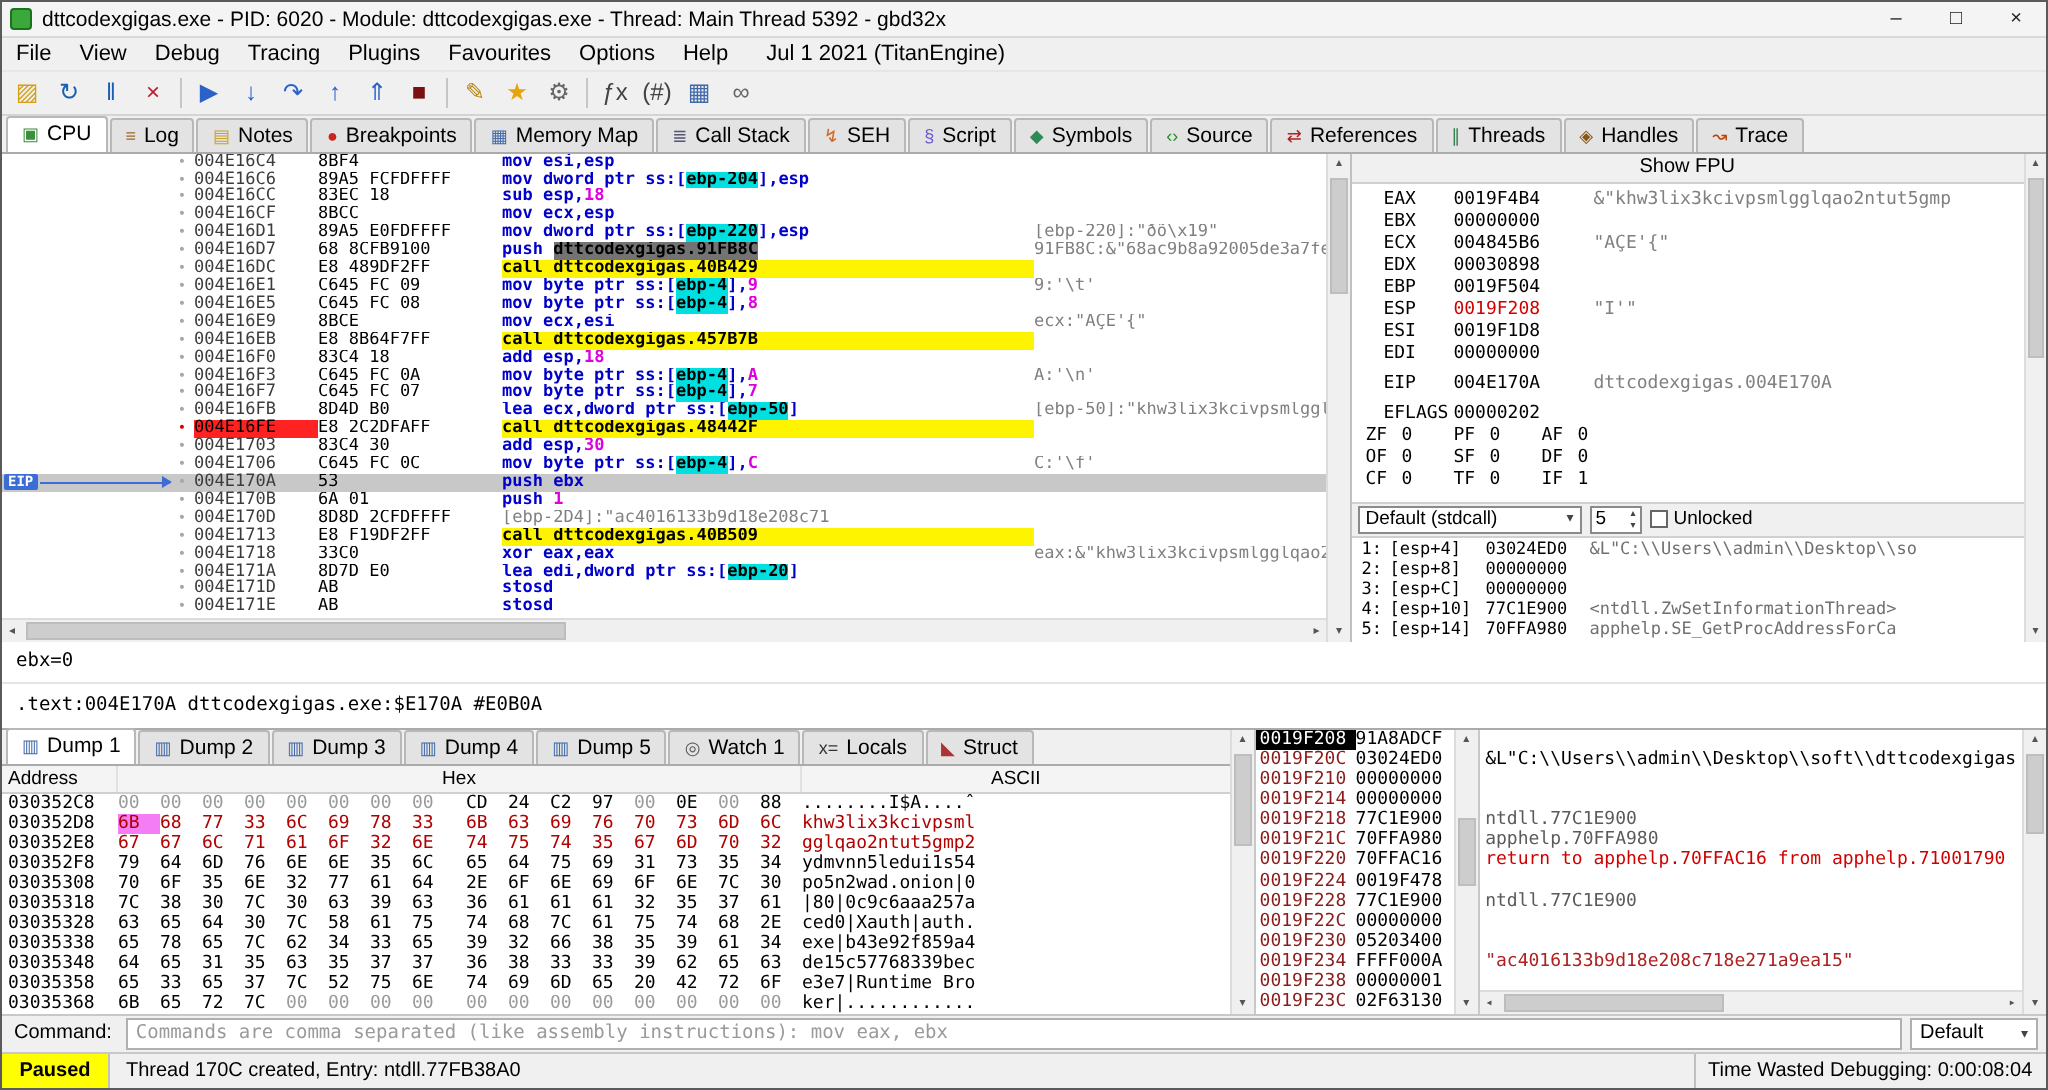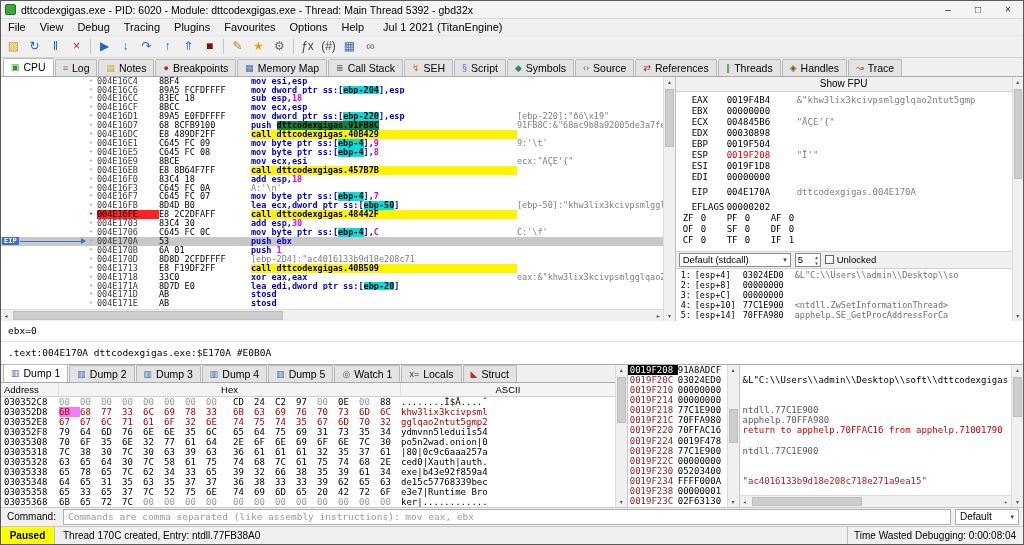--- a/index.html
+++ b/index.html
@@ -44,21 +44,21 @@
   .eline::after{content:"";position:absolute;right:-1px;top:-3px;border-left:5px solid #3c6cd6;border-top:3px solid transparent;border-bottom:3px solid transparent;}
   .ddot{width:12px;text-align:center;color:#a8a8a8;font-size:7px;}
   .ddot.bp{color:#e00000;}
   .daddr{width:62px;color:#3c3c3c;}
   .daddr.bp{background:#ff2222;color:#000;}
   .dbytes{width:92px;color:#000;overflow:hidden;}
   .dinstr{width:266px;color:#0000c8;overflow:hidden;font-weight:bold;}
   .dinstr.call{background:#fff400;color:#000;}
   .t-mem{background:#00e0e0;color:#000;}
   .t-num{color:#dd00dd;}
-  .t-mod{background:#15803d;color:#000;}
+  .t-mod{background:#737373;color:#000;}
   .dinstr.call .t-mod{background:transparent;}
   .dcomment{flex:1;color:#808080;overflow:hidden;}
 
   
   .vscroll{width:12px;background:#f0f0f0;border-left:1px solid #dcdcdc;display:flex;flex-direction:column;align-items:center;}
   .varr{height:10px;line-height:10px;font-size:6px;color:#555;}
   .vtrack{flex:1;width:100%;position:relative;}
   .vthumb{position:absolute;left:1px;right:1px;background:#cdcdcd;border:1px solid #bdbdbd;}
   .hscroll{height:12px;background:#f0f0f0;border-top:1px solid #dcdcdc;display:flex;align-items:center;}
   .harr{width:10px;text-align:center;font-size:6px;color:#555;}
@@ -255,21 +255,21 @@
           <div class="drow"><span class="dgut"></span><span class="ddot">•</span><span class="daddr">004E16CC</span><span class="dbytes">83EC 18</span><span class="dinstr">sub esp,<span class="t-num">18</span></span><span class="dcomment"></span></div>
           <div class="drow"><span class="dgut"></span><span class="ddot">•</span><span class="daddr">004E16CF</span><span class="dbytes">8BCC</span><span class="dinstr">mov ecx,esp</span><span class="dcomment"></span></div>
           <div class="drow"><span class="dgut"></span><span class="ddot">•</span><span class="daddr">004E16D1</span><span class="dbytes">89A5 E0FDFFFF</span><span class="dinstr">mov dword ptr ss:[<span class="t-mem">ebp-220</span>],esp</span><span class="dcomment">[ebp-220]:"ðõ\x19"</span></div>
           <div class="drow"><span class="dgut"></span><span class="ddot">•</span><span class="daddr">004E16D7</span><span class="dbytes">68 8CFB9100</span><span class="dinstr">push <span class="t-mod">dttcodexgigas.91FB8C</span></span><span class="dcomment">91FB8C:&amp;"68ac9b8a92005de3a7fe840</span></div>
           <div class="drow"><span class="dgut"></span><span class="ddot">•</span><span class="daddr">004E16DC</span><span class="dbytes">E8 489DF2FF</span><span class="dinstr call">call <span class="t-mod">dttcodexgigas.40B429</span></span><span class="dcomment"></span></div>
           <div class="drow"><span class="dgut"></span><span class="ddot">•</span><span class="daddr">004E16E1</span><span class="dbytes">C645 FC 09</span><span class="dinstr">mov byte ptr ss:[<span class="t-mem">ebp-4</span>],<span class="t-num">9</span></span><span class="dcomment">9:'\t'</span></div>
           <div class="drow"><span class="dgut"></span><span class="ddot">•</span><span class="daddr">004E16E5</span><span class="dbytes">C645 FC 08</span><span class="dinstr">mov byte ptr ss:[<span class="t-mem">ebp-4</span>],<span class="t-num">8</span></span><span class="dcomment"></span></div>
           <div class="drow"><span class="dgut"></span><span class="ddot">•</span><span class="daddr">004E16E9</span><span class="dbytes">8BCE</span><span class="dinstr">mov ecx,esi</span><span class="dcomment">ecx:"ÄÇE'{"</span></div>
           <div class="drow"><span class="dgut"></span><span class="ddot">•</span><span class="daddr">004E16EB</span><span class="dbytes">E8 8B64F7FF</span><span class="dinstr call">call <span class="t-mod">dttcodexgigas.457B7B</span></span><span class="dcomment"></span></div>
           <div class="drow"><span class="dgut"></span><span class="ddot">•</span><span class="daddr">004E16F0</span><span class="dbytes">83C4 18</span><span class="dinstr">add esp,<span class="t-num">18</span></span><span class="dcomment"></span></div>
-          <div class="drow"><span class="dgut"></span><span class="ddot">•</span><span class="daddr">004E16F3</span><span class="dbytes">C645 FC 0A</span><span class="dcomment">A:'\n'</span></div>
+          <div class="drow"><span class="dgut"></span><span class="ddot">•</span><span class="daddr">004E16F3</span><span class="dbytes">C645 FC 0A</span><span class="dinstr">mov byte ptr ss:[<span class="t-mem">ebp-4</span>],<span class="t-num">A</span></span><span class="dcomment">A:'\n'</span></div>
           <div class="drow"><span class="dgut"></span><span class="ddot">•</span><span class="daddr">004E16F7</span><span class="dbytes">C645 FC 07</span><span class="dinstr">mov byte ptr ss:[<span class="t-mem">ebp-4</span>],<span class="t-num">7</span></span><span class="dcomment"></span></div>
           <div class="drow"><span class="dgut"></span><span class="ddot">•</span><span class="daddr">004E16FB</span><span class="dbytes">8D4D B0</span><span class="dinstr">lea ecx,dword ptr ss:[<span class="t-mem">ebp-50</span>]</span><span class="dcomment">[ebp-50]:"khw3lix3kcivpsmlgglqao</span></div>
           <div class="drow"><span class="dgut"></span><span class="ddot bp">•</span><span class="daddr bp">004E16FE</span><span class="dbytes">E8 2C2DFAFF</span><span class="dinstr call">call <span class="t-mod">dttcodexgigas.48442F</span></span><span class="dcomment"></span></div>
           <div class="drow"><span class="dgut"></span><span class="ddot">•</span><span class="daddr">004E1703</span><span class="dbytes">83C4 30</span><span class="dinstr">add esp,<span class="t-num">30</span></span><span class="dcomment"></span></div>
           <div class="drow"><span class="dgut"></span><span class="ddot">•</span><span class="daddr">004E1706</span><span class="dbytes">C645 FC 0C</span><span class="dinstr">mov byte ptr ss:[<span class="t-mem">ebp-4</span>],<span class="t-num">C</span></span><span class="dcomment">C:'\f'</span></div>
           <div class="drow eip"><span class="dgut"><span class="eipchip">EIP</span><span class="eline"></span></span><span class="ddot">•</span><span class="daddr">004E170A</span><span class="dbytes">53</span><span class="dinstr">push ebx</span><span class="dcomment"></span></div>
           <div class="drow"><span class="dgut"></span><span class="ddot">•</span><span class="daddr">004E170B</span><span class="dbytes">6A 01</span><span class="dinstr">push <span class="t-num">1</span></span><span class="dcomment"></span></div>
           <div class="drow"><span class="dgut"></span><span class="ddot">•</span><span class="daddr">004E170D</span><span class="dbytes">8D8D 2CFDFFFF</span><span class="dcomment">[ebp-2D4]:"ac4016133b9d18e208c71</span></div>
           <div class="drow"><span class="dgut"></span><span class="ddot">•</span><span class="daddr">004E1713</span><span class="dbytes">E8 F19DF2FF</span><span class="dinstr call">call <span class="t-mod">dttcodexgigas.40B509</span></span><span class="dcomment"></span></div>
           <div class="drow"><span class="dgut"></span><span class="ddot">•</span><span class="daddr">004E1718</span><span class="dbytes">33C0</span><span class="dinstr">xor eax,eax</span><span class="dcomment">eax:&amp;"khw3lix3kcivpsmlgglqao2ntu</span></div>

